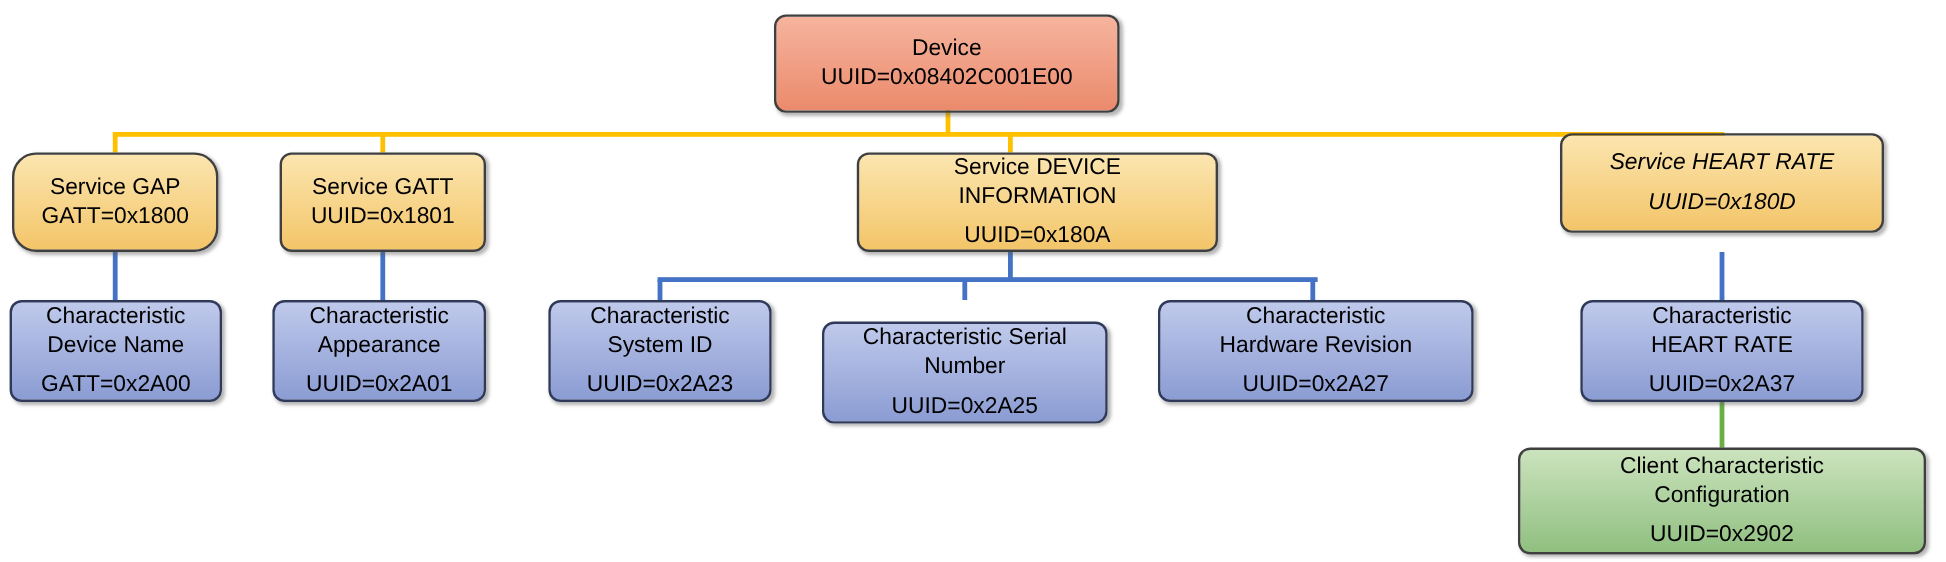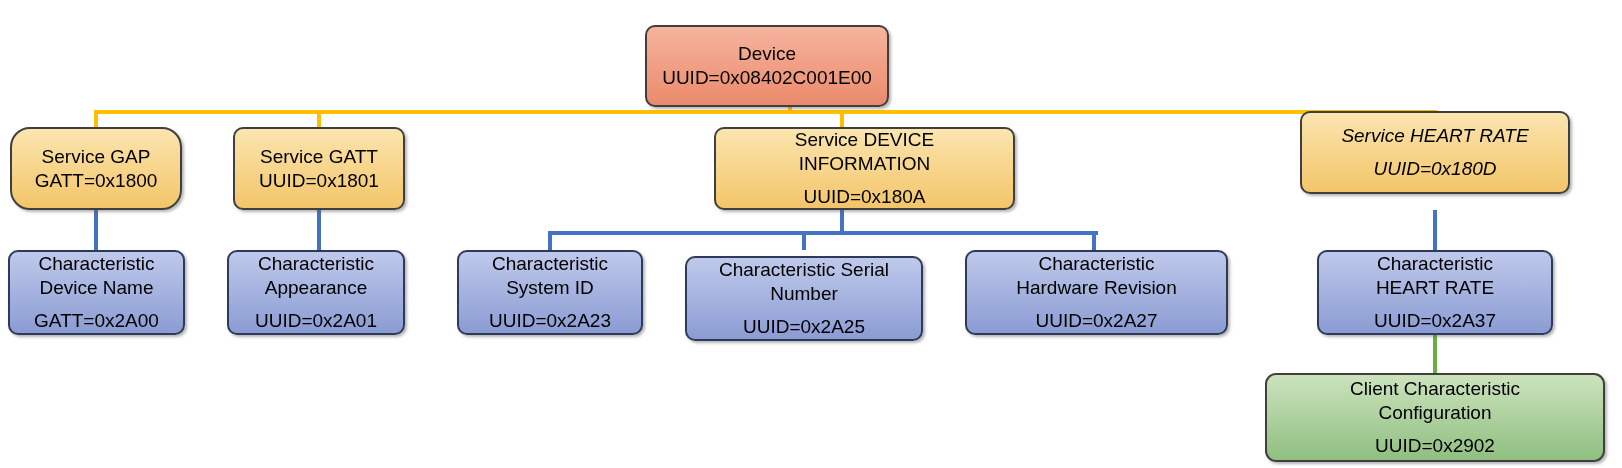--- a/index.html
+++ b/index.html
@@ -48,21 +48,20 @@
   }
   .kind-service {
     background: linear-gradient(to bottom, var(--service-top), var(--service-bottom));
   }
   .kind-characteristic {
     background: linear-gradient(to bottom, var(--char-top), var(--char-bottom));
     border-color: var(--char-border);
   }
   .kind-descriptor {
     background: linear-gradient(to bottom, var(--desc-top), var(--desc-bottom));
-    border-radius: 11px;
   }
 </style>
 </head>
 <body>
 
 <div id="canvas">
 
   <div class="conn c-yellow" style="left:788px; top:90px;  width:4px;    height:22px;"></div>
   <div class="conn c-yellow" style="left:94px;  top:110px; width:1343px; height:4px;"></div>
   <div class="conn c-yellow" style="left:94px;  top:112px; width:4px;    height:15px;"></div>
@@ -74,21 +73,21 @@
   <div class="conn c-blue" style="left:317px; top:210px; width:4px;   height:40px;"></div>
   <div class="conn c-blue" style="left:1433px;top:210px; width:4px;   height:40px;"></div>
   <div class="conn c-blue" style="left:840px; top:210px; width:4px;   height:25px;"></div>
   <div class="conn c-blue" style="left:548px; top:231px; width:550px; height:4px;"></div>
   <div class="conn c-blue" style="left:548px; top:233px; width:4px;   height:17px;"></div>
   <div class="conn c-blue" style="left:802px; top:233px; width:4px;   height:17px;"></div>
   <div class="conn c-blue" style="left:1092px;top:233px; width:4px;   height:17px;"></div>
 
   <div class="conn c-green" style="left:1433px;top:335px; width:4px;  height:38px;"></div>
 
-  <div class="node kind-device" style="left:645px; top:25px; width:244px; height:82px;">
+  <div class="node kind-device" style="left:645px; top:12px; width:288px; height:82px;">
     <div class="title">Device</div>
     <div class="uuid">UUID=0x08402C001E00</div>
   </div>
 
   <div class="node kind-service" style="left:10px; top:127px; width:172px; height:83px;border-radius:20px;">
     <div class="title">Service GAP</div>
     <div class="uuid">GATT=0x1800</div>
   </div>
 
   <div class="node kind-service" style="left:233px; top:127px; width:172px; height:83px;text-align:right;">
@@ -118,21 +117,21 @@
 Appearance</div>
     <div class="uuid">UUID=0x2A01</div>
   </div>
 
   <div class="node kind-characteristic pgap" style="left:457px; top:250px; width:186px; height:85px;">
     <div class="title">Characteristic
 System ID</div>
     <div class="uuid">UUID=0x2A23</div>
   </div>
 
-  <div class="node kind-characteristic pgap" style="left:685px; top:256px; width:238px; height:85px;">
+  <div class="node kind-characteristic pgap" style="left:685px; top:268px; width:238px; height:85px;">
     <div class="title">Characteristic Serial
 Number</div>
     <div class="uuid">UUID=0x2A25</div>
   </div>
 
   <div class="node kind-characteristic pgap" style="left:965px; top:250px; width:263px; height:85px;">
     <div class="title">Characteristic
 Hardware Revision</div>
     <div class="uuid">UUID=0x2A27</div>
   </div>

